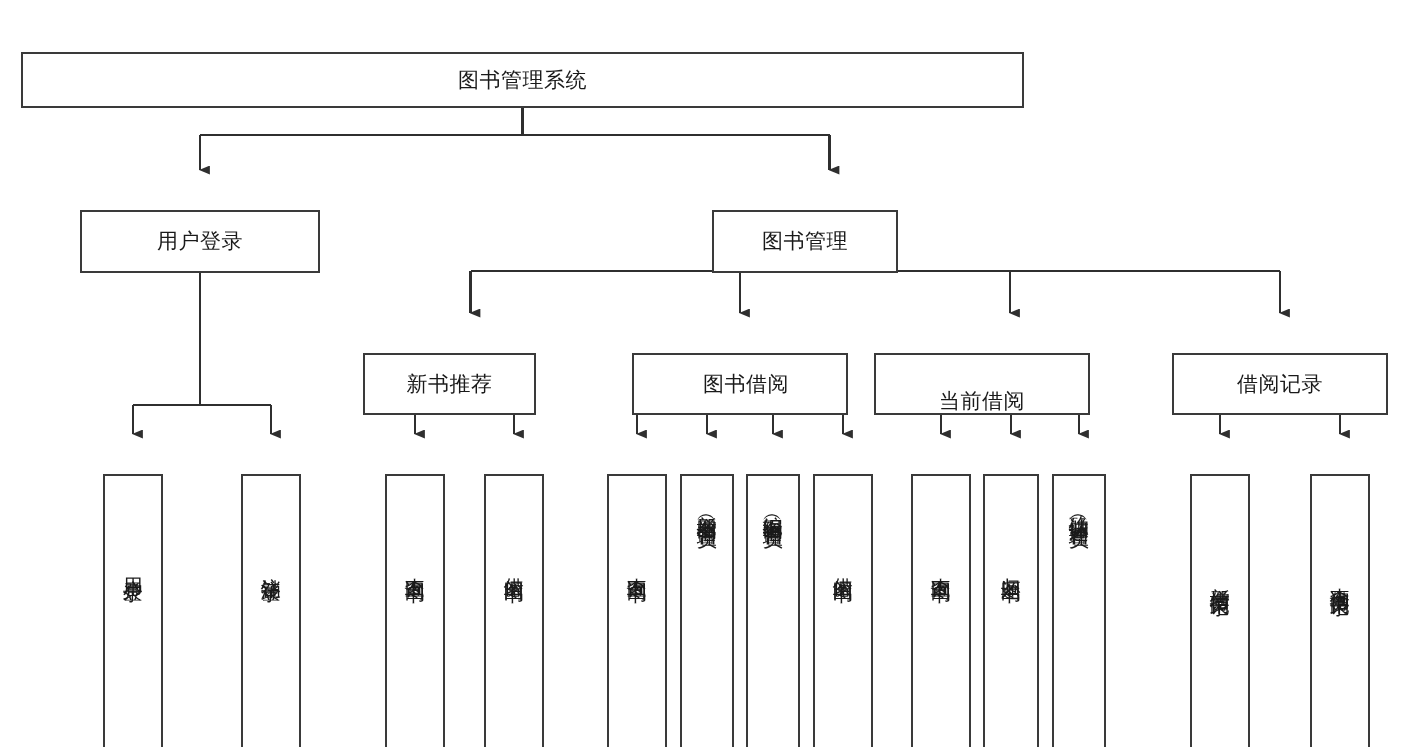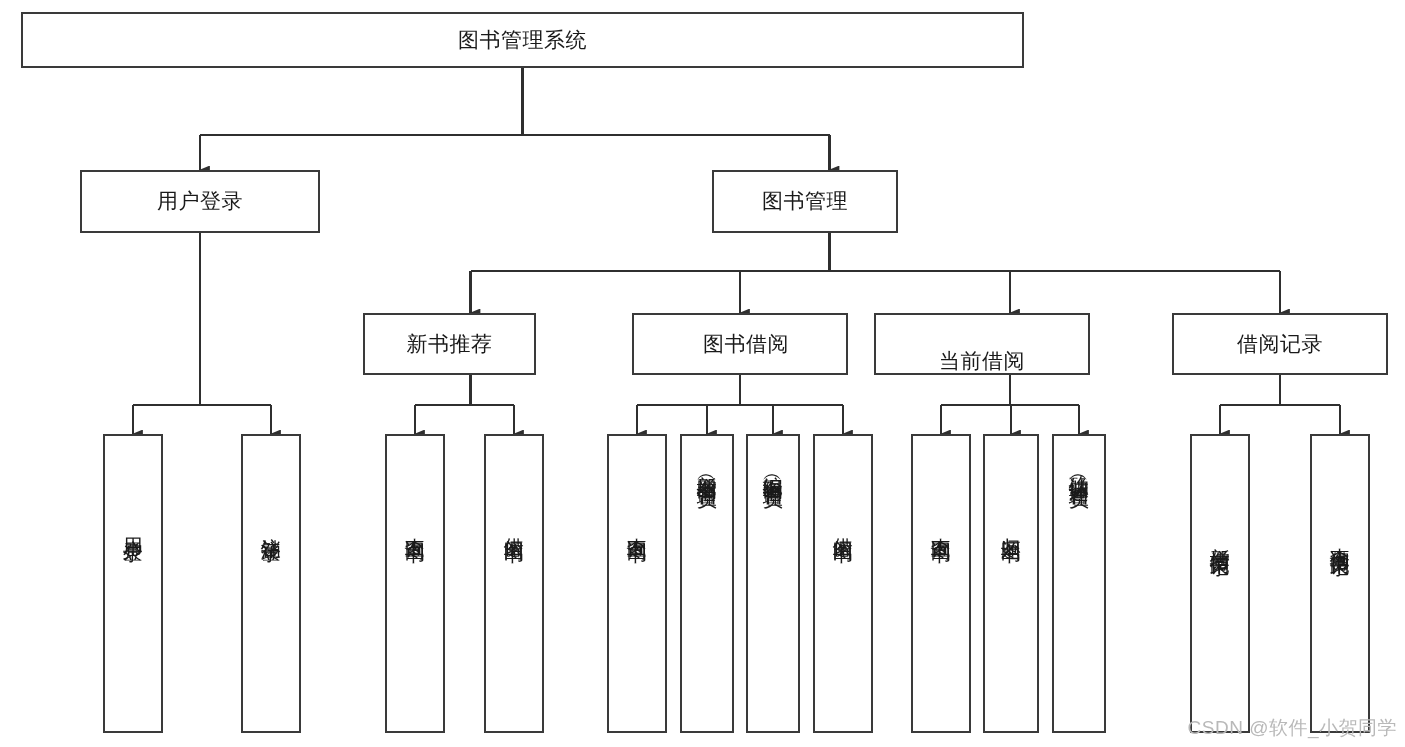--- a/index.html
+++ b/index.html
@@ -28,20 +28,21 @@
   }
   .node-box {
     position: absolute;
     box-sizing: border-box;
     background: #ffffff;
     border: 2.5px solid #3a3a3a;
     display: flex;
     align-items: center;
     justify-content: center;
     overflow: hidden;
+    margin-top: 40px;
   }
   .node-box.horiz .node-label {
     font-size: 21px;
     line-height: 1.15;
     color: #1a1a1a;
     white-space: nowrap;
     letter-spacing: 0.5px;
   }
   .node-box.vert {
     align-items: flex-start;
@@ -176,14 +177,13 @@
       <div class="node-box vert offset-top" style="left: 1052px; top: 434px; width: 54px; height: 299px;">
         <span class="node-label">确认归还（管理员）</span>
       </div>
       <div class="node-box vert offset-low" style="left: 1190px; top: 434px; width: 60px; height: 299px;">
         <span class="node-label">新增借阅记录</span>
       </div>
       <div class="node-box vert offset-low" style="left: 1310px; top: 434px; width: 60px; height: 299px;">
         <span class="node-label">查询借阅记录</span>
       </div>
     </div>
-  <div class="watermark">CSDN @软件_小贺同学</div>
 </div>
 
 </body></html>

